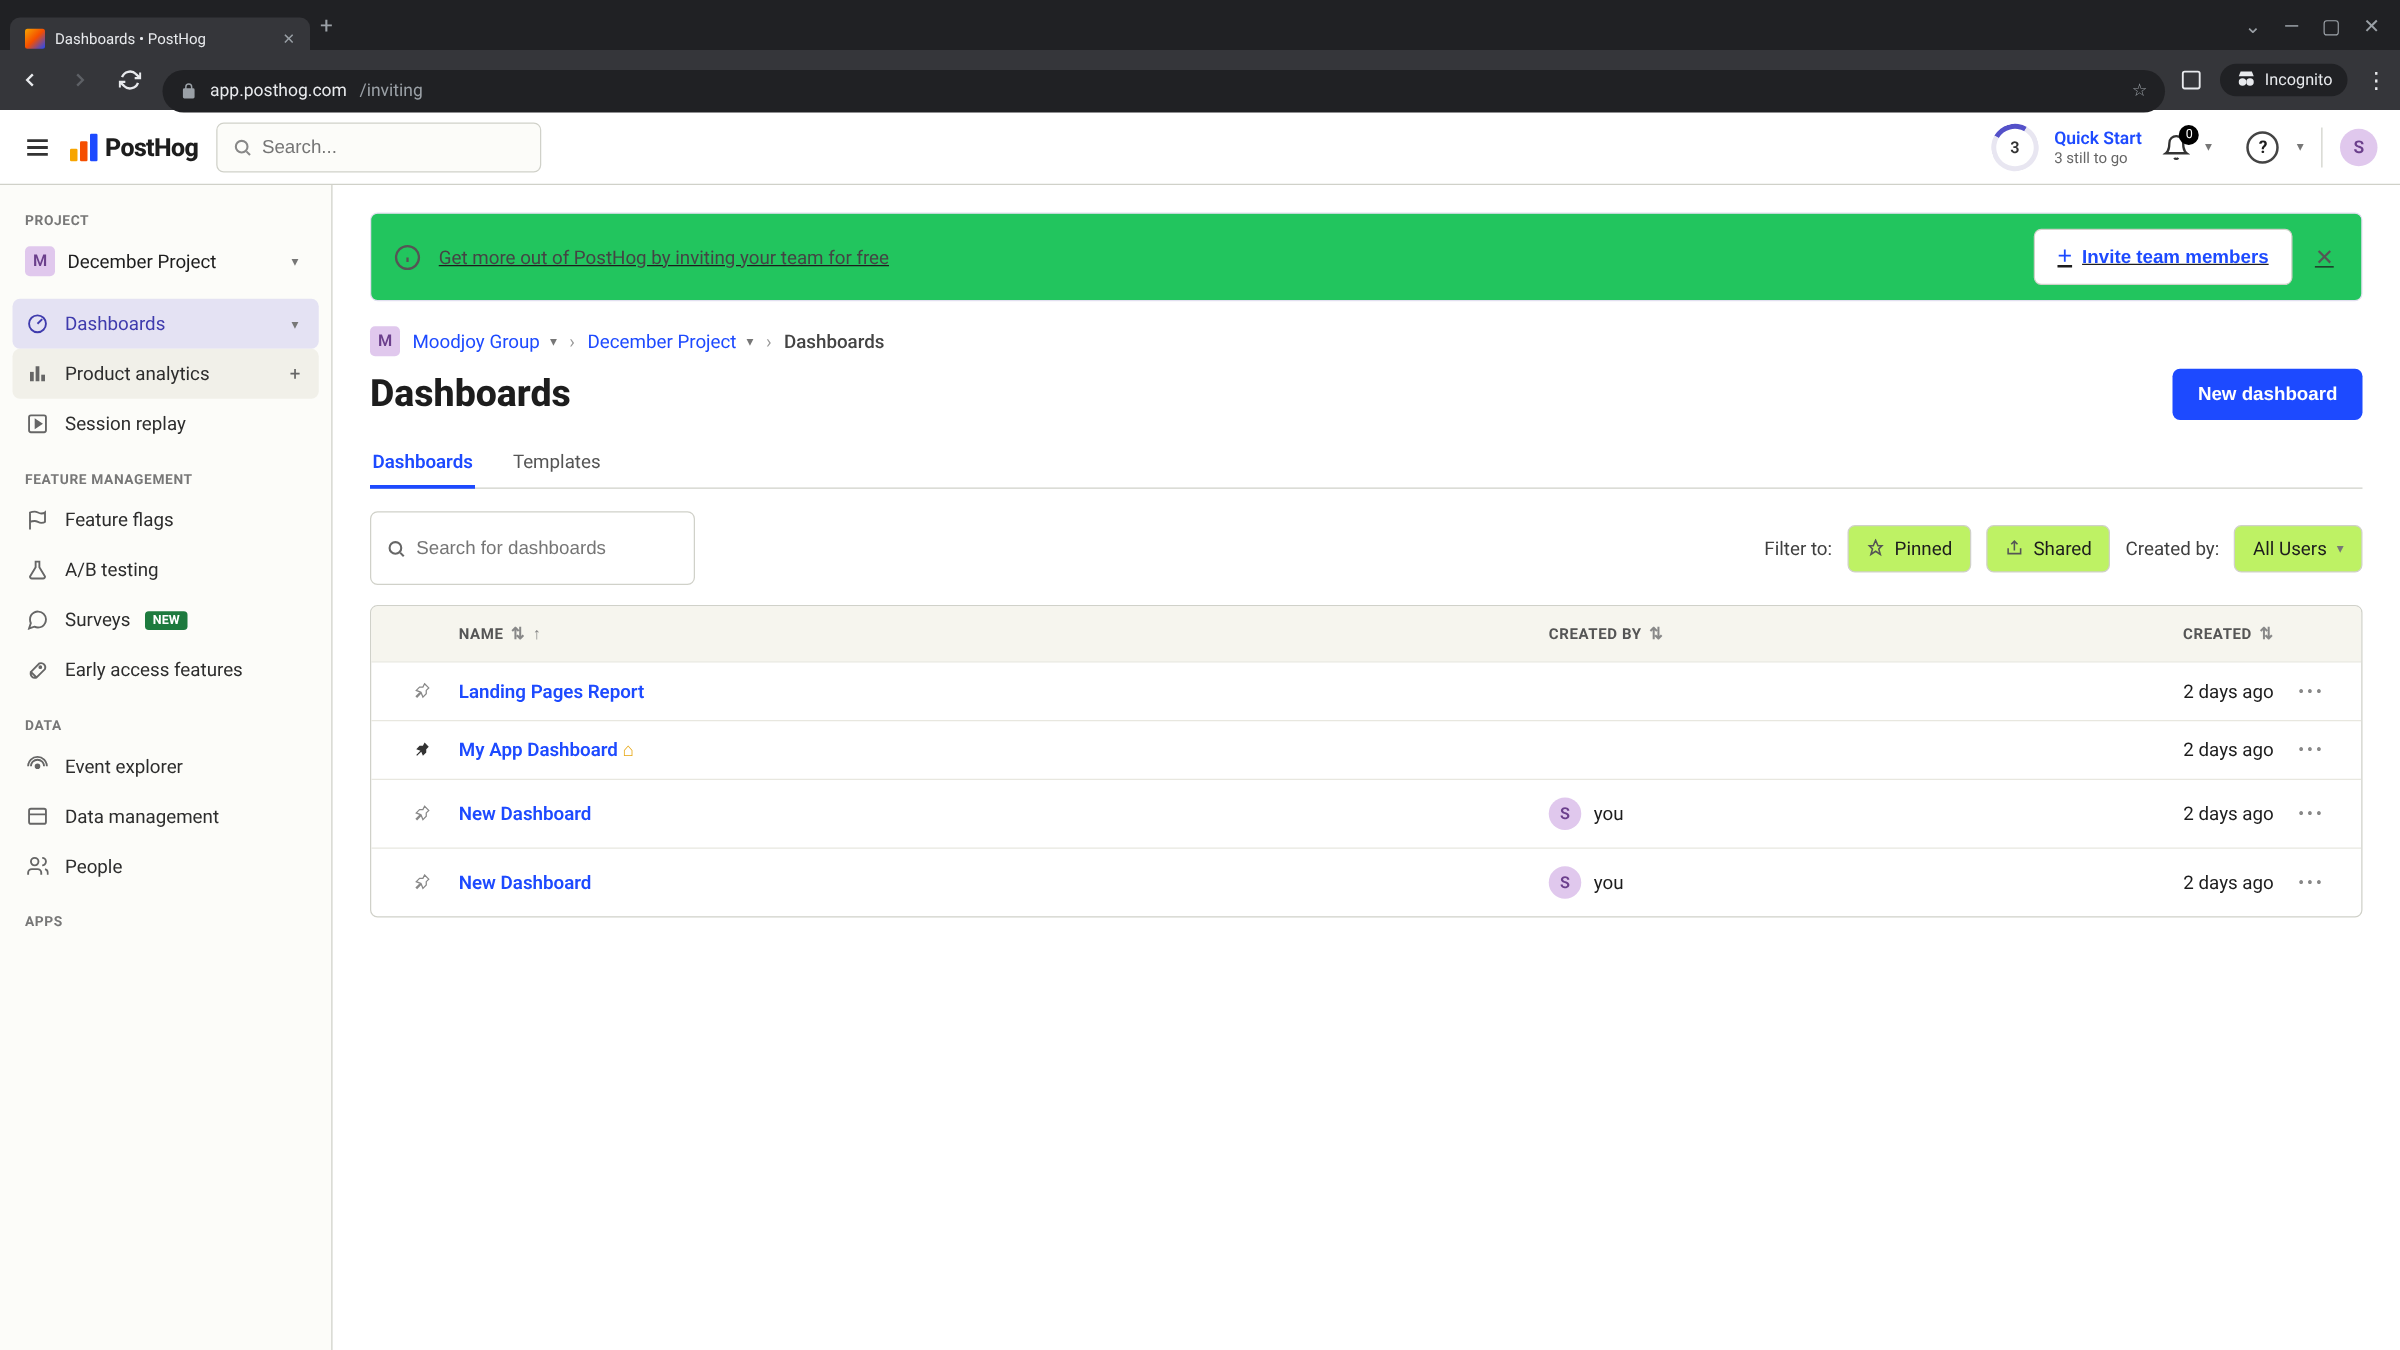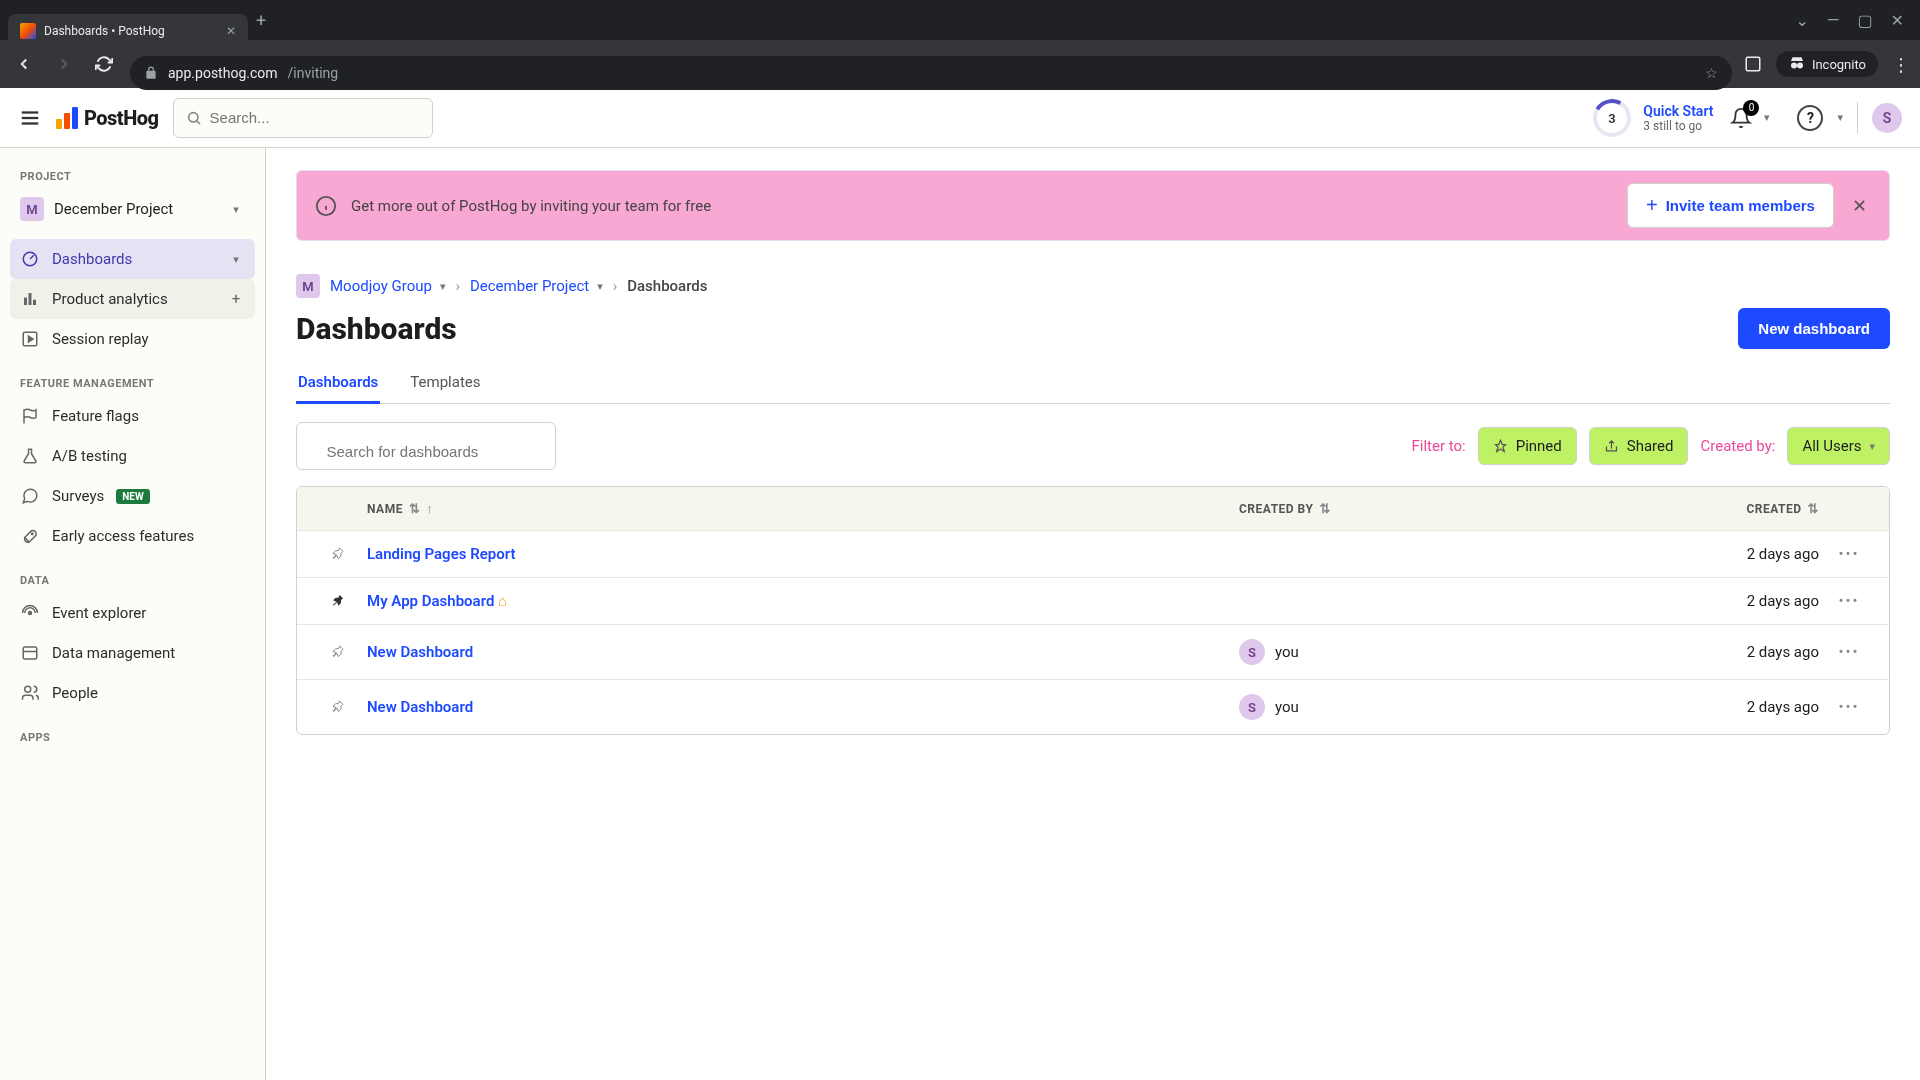--- a/index.html
+++ b/index.html
@@ -54,43 +54,43 @@
 .sb-item.active { background: #e4e2f3; color: #3f3bad; }
 .sb-item .sb-icon { width: 20px; height: 20px; display:flex; align-items:center; justify-content:center; color:#666; }
 .sb-item.active .sb-icon { color:#3f3bad; }
 .sb-item.hovered { background: #f1f0e9; }
 .sb-trail { margin-left: auto; color:#666; width:18px; display:flex; justify-content:center; }
 .badge-new { background: #1d7a3e; color:#fff; font-size:10px; font-weight:700; padding:2px 6px; border-radius:3px; }
 .chev { font-size:11px; color:#777; }
 
 
 .main { flex: 1; padding: 22px 30px; overflow-y:auto; }
-.banner { background: #f9a8d4; border: 1px solid #e2e0f0; border-radius: 6px; padding: 12px 18px; display: flex; align-items: center; gap: 14px; margin-bottom: 33px; }
+.banner { background: #22c55e; border: 1px solid #e2e0f0; border-radius: 6px; padding: 12px 18px; display: flex; align-items: center; gap: 14px; margin-bottom: 20px; text-decoration: underline; }
 .banner-text { font-size: 15px; color: #444; flex:1; }
 .invite-btn { background: #fff; border: 1px solid #d0d1c9; border-radius: 6px; padding: 10px 18px; display: flex; align-items: center; gap: 8px; color: #1d4aff; font-weight: 600; font-size: 15px; cursor:pointer; }
 .banner-close { color: #555; font-size: 18px; cursor:pointer; padding:4px; }
 
 .breadcrumbs { display: flex; align-items: center; gap: 10px; font-size: 15px; margin-bottom: 10px; }
 .bc-link { color: #1d4aff; display:flex; align-items:center; gap:8px; }
 .bc-sep { color: #999; }
 .bc-current { color: #444; font-weight:500; }
 
 .page-title-row { display: flex; align-items: center; justify-content: space-between; margin-bottom: 14px; }
 .page-title { font-size: 30px; font-weight: 800; }
 .new-dash-btn { background: #1d4aff; color: #fff; border: none; border-radius: 6px; padding: 12px 20px; font-size: 15px; font-weight: 600; cursor:pointer; }
 
 .tabs { display: flex; gap: 28px; border-bottom: 1px solid #d0d1c9; margin-bottom: 18px; }
 .tab-item { padding: 10px 2px; font-size: 15px; color: #555; cursor:pointer; border-bottom: 3px solid transparent; margin-bottom:-1px; }
 .tab-item.active { color: #1d4aff; font-weight: 600; border-bottom-color: #1d4aff; }
 
 .filter-row { display: flex; align-items: center; gap: 12px; margin-bottom: 16px; }
-.search-dash { width: 260px; height: 48px; border: 1px solid #d0d1c9; border-radius: 6px; display: flex; align-items: center; padding: 12px 12px; gap: 8px; flex-direction: column; }
+.search-dash { width: 260px; height: 59px; border: 1px solid #d0d1c9; border-radius: 6px; display: flex; align-items: center; padding: 12px 12px; gap: 8px; }
 .search-dash input { border:none; outline:none; flex:1; font-size:15px; }
 .filter-spacer { flex:1; }
-.filter-label { color: #ec4899; font-size: 15px; }
+.filter-label { color: #404040; font-size: 15px; }
 .filter-chip { border: 1px solid #d0d1c9; border-radius: 6px; padding: 9px 14px; display: flex; align-items: center; gap: 8px; font-size: 15px; background:#bef264; cursor:pointer; }
 
 .table { border: 1px solid #d0d1c9; border-radius: 6px; overflow:hidden; }
 .thead { background: #f6f5ee; display: grid; grid-template-columns: 60px 1fr 380px 200px 60px; padding: 14px 10px; font-size: 12px; font-weight: 700; color: #555; letter-spacing: .5px; }
 .th { display: flex; align-items: center; gap: 6px; }
 .trow { display: grid; grid-template-columns: 60px 1fr 380px 200px 60px; padding: 14px 10px; border-top: 1px solid #e8e7df; align-items: center; font-size: 15px; }
 .pin-cell { display:flex; justify-content:center; color:#888; }
 .pin-cell.pinned { color:#333; }
 .name-cell a { color: #1d4aff; font-weight: 600; text-decoration: none; }
 .creator-cell { display:flex; align-items:center; gap:10px; }

